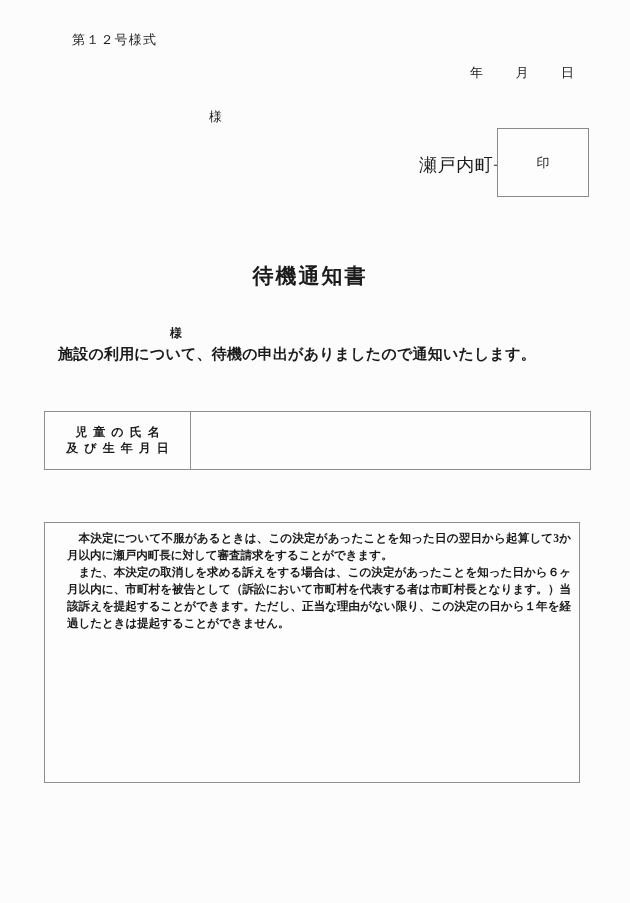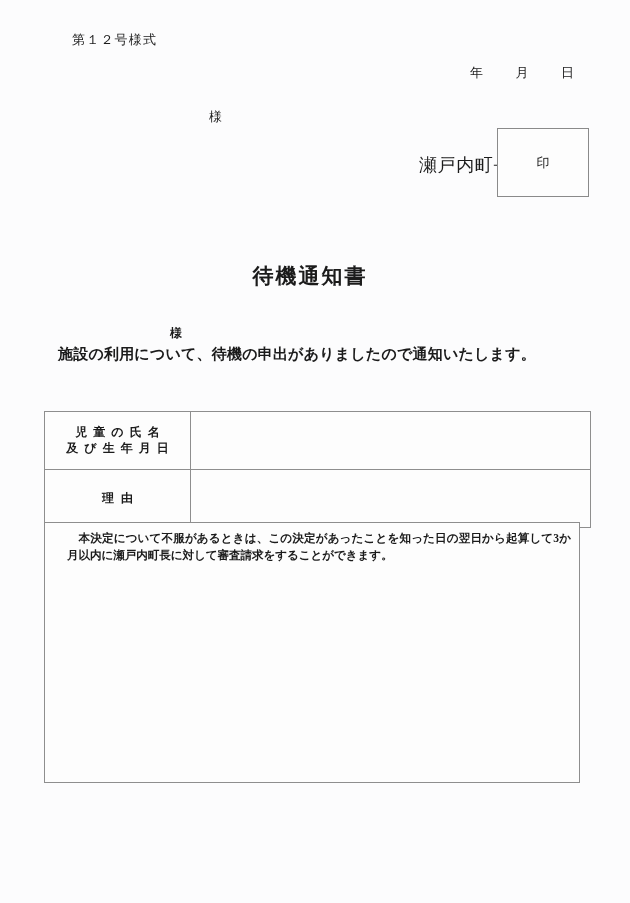--- a/index.html
+++ b/index.html
@@ -203,26 +203,21 @@
 
   <table class="info-table">
     <tbody>
       <tr class="row-name">
         <td class="label-cell">
           <span class="spread-1">児童の氏名</span>
           <span class="spread-2">及び生年月日</span>
         </td>
         <td class="value-cell"></td>
       </tr>
-      <tr class="row-reason">
-        <td class="label-cell">
-          <span class="spread-reason">理由</span>
-        </td>
-        <td class="value-cell"></td>
-      </tr>
     </tbody>
   </table>
 
   <div class="notice-box">
     <p class="notice-p">本決定について不服があるときは、この決定があったことを知った日の翌日から起算して3か月以内に瀬戸内町長に対して審査請求をすることができます。</p>
+    <p class="notice-p">また、本決定の取消しを求める訴えをする場合は、この決定があったことを知った日から６ヶ月以内に、市町村を被告として（訴訟において市町村を代表する者は市町村長となります。）当該訴えを提起することができます。ただし、正当な理由がない限り、この決定の日から１年を経過したときは提起することができません。</p>
   </div>
 
 </div>
 
 </body></html>

